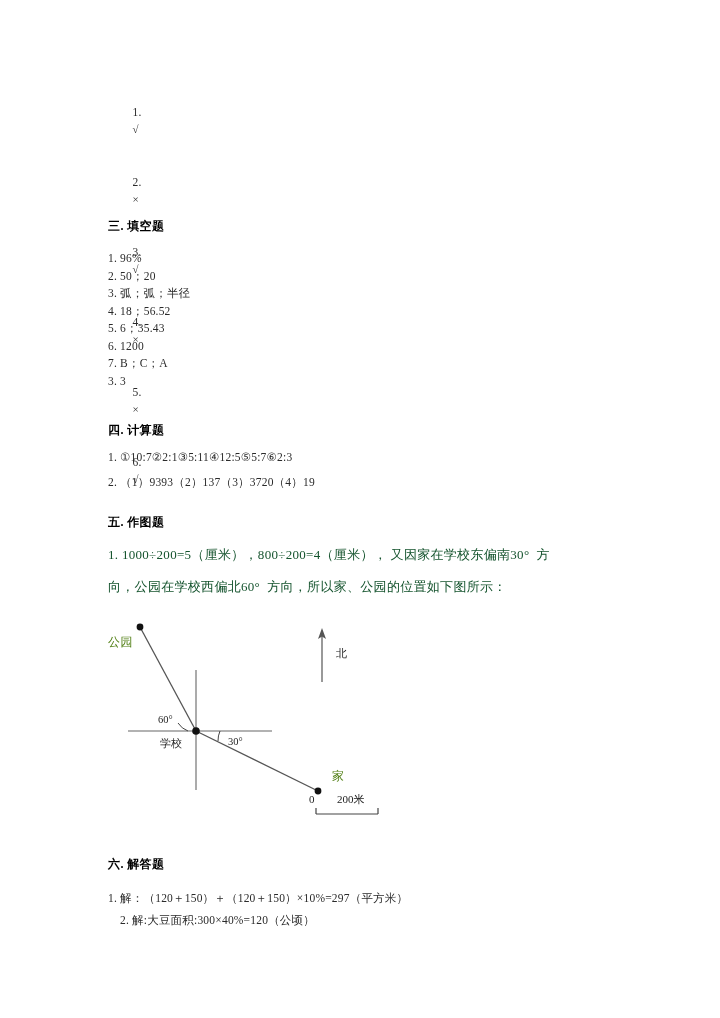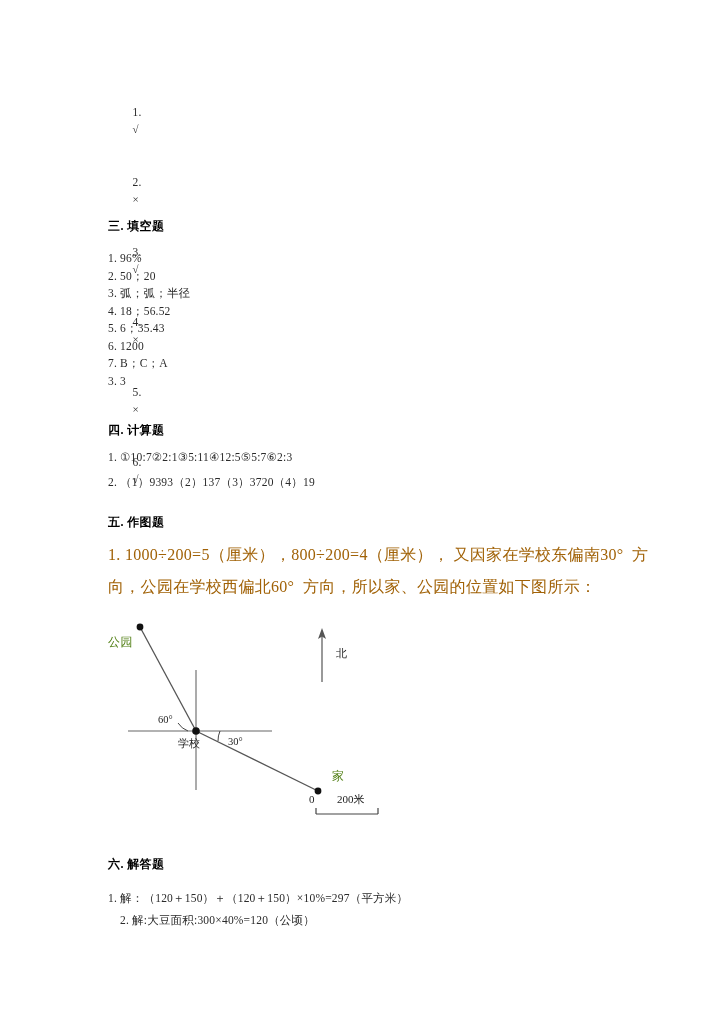--- a/index.html
+++ b/index.html
@@ -63,23 +63,23 @@
     font-size: 11.5px;
     line-height: 17px;
     color: #2a2a2a;
     white-space: pre;
     letter-spacing: 0.2px;
   }
 
   .para-line {
     position: absolute;
     left: 0;
-    font-size: 16px;
+    font-size: 13px;
     line-height: 18px;
-    color: #a16207;
+    color: #14532d;
     white-space: pre;
     letter-spacing: 0.3px;
   }
 
   
   .diagram {
     position: absolute;
     left: 0;
     top: 598px;
     width: 300px;
@@ -185,21 +185,21 @@
 
         <line x1="208" y1="216" x2="270" y2="216" stroke="#444" stroke-width="1.2"></line>
         <line x1="208" y1="210" x2="208" y2="216" stroke="#444" stroke-width="1.2"></line>
         <line x1="270" y1="210" x2="270" y2="216" stroke="#444" stroke-width="1.2"></line>
       </svg>
 
       <div class="dlabel dlabel-red" style="left:0px; top:38px;">公园</div>
 
       <div class="dlabel dlabel-red" style="left:224px; top:172px;">家</div>
 
-      <div class="dlabel dlabel-dark" style="left:52px; top:140px;margin-left:18px;">学校</div>
+      <div class="dlabel dlabel-dark" style="left:52px; top:140px;">学校</div>
 
       <div class="dlabel dlabel-dark" style="left:228px; top:50px;">北</div>
 
       <div class="dlabel dlabel-ang" style="left:50px; top:117px;">60°</div>
 
       <div class="dlabel dlabel-ang" style="left:120px; top:139px;text-align:center;">30°</div>
 
       <div class="dlabel dlabel-dark" style="left:201px; top:196px;">0</div>
 
       <div class="dlabel dlabel-dark" style="left:218px; top:196px;margin-left:11px;">200米</div>

